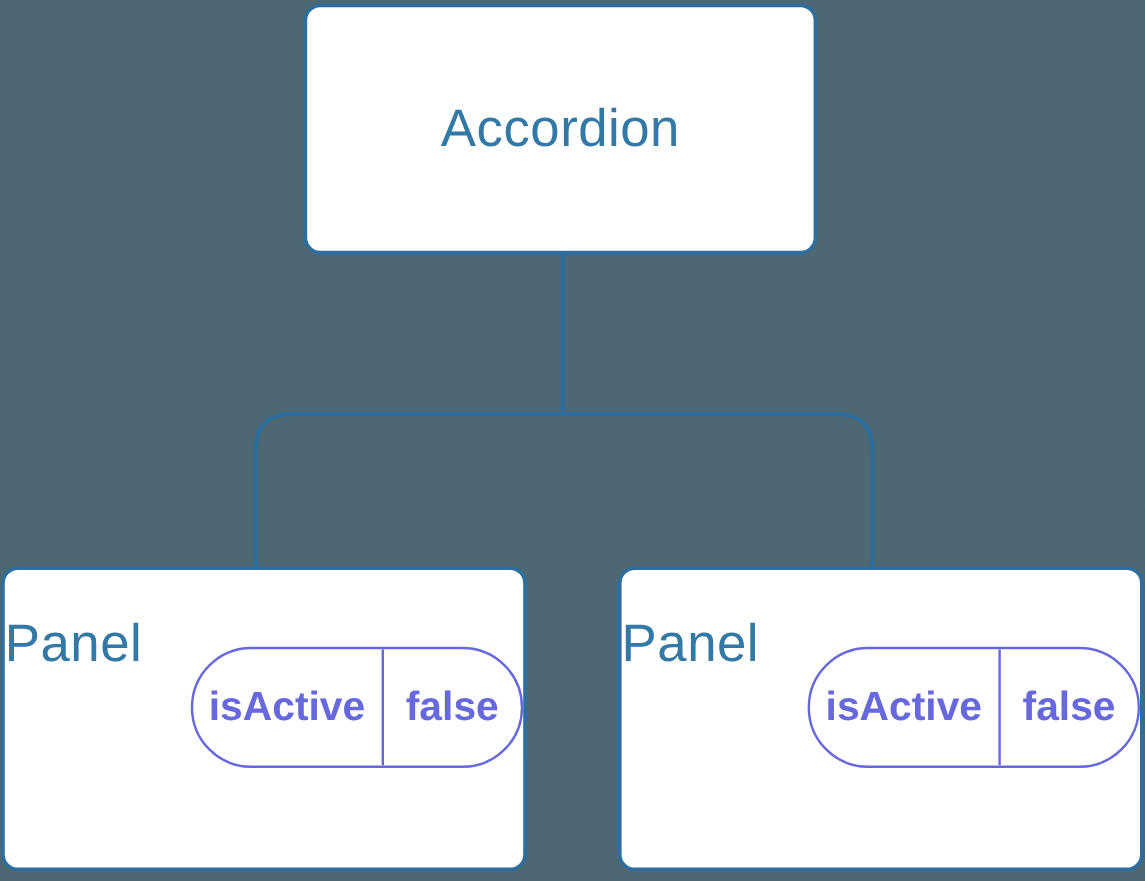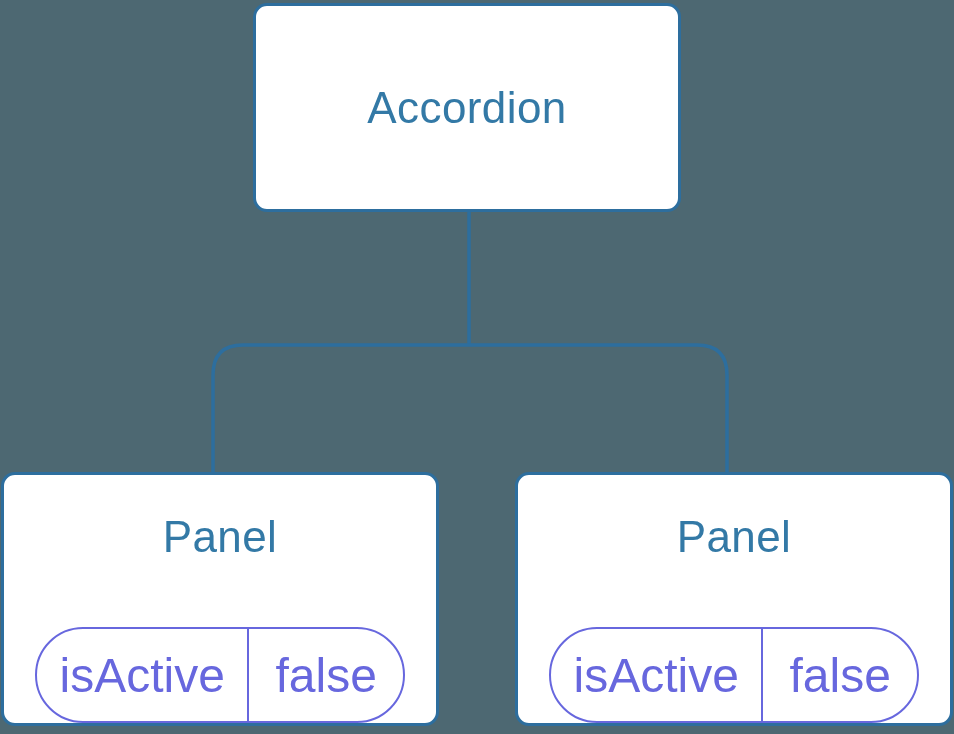--- a/index.html
+++ b/index.html
@@ -48,22 +48,22 @@
     font-weight: 500;
     letter-spacing: 0.4px;
     line-height: 48px;
     white-space: nowrap;
   }
   .panel {
     top: 472px;
     width: 438px;
     height: 254px;
     display: flex;
-    flex-direction: column;
-    align-items: center;
+    flex-direction: row;
+    align-items: flex-start;
     padding-top: 38px;
     gap: 40px;
   }
   .panel-left  { left: 1px; }
   .panel-right { left: 515px; }
   .state-pill {
     margin-top: 26px;
     width: 370px;
     height: 101px;
     border: 2.5px solid var(--state-accent, #6767de);
@@ -71,22 +71,22 @@
     display: flex;
     box-sizing: border-box;
     overflow: hidden;
     background: var(--node-bg, #ffffff);
   }
   .state-cell {
     display: flex;
     align-items: center;
     justify-content: center;
     color: var(--state-accent, #6767de);
-    font-size: 48px;
-    font-weight: 400;
+    font-size: 34px;
+    font-weight: 700;
     white-space: nowrap;
   }
   .state-name  { flex: 0 0 57.5%; }
   .state-value { flex: 1 1 auto; border-left: 2.5px solid var(--state-accent, #6767de); }
 </style>
 </head>
 <body>
 
 <div id="canvas">
 

